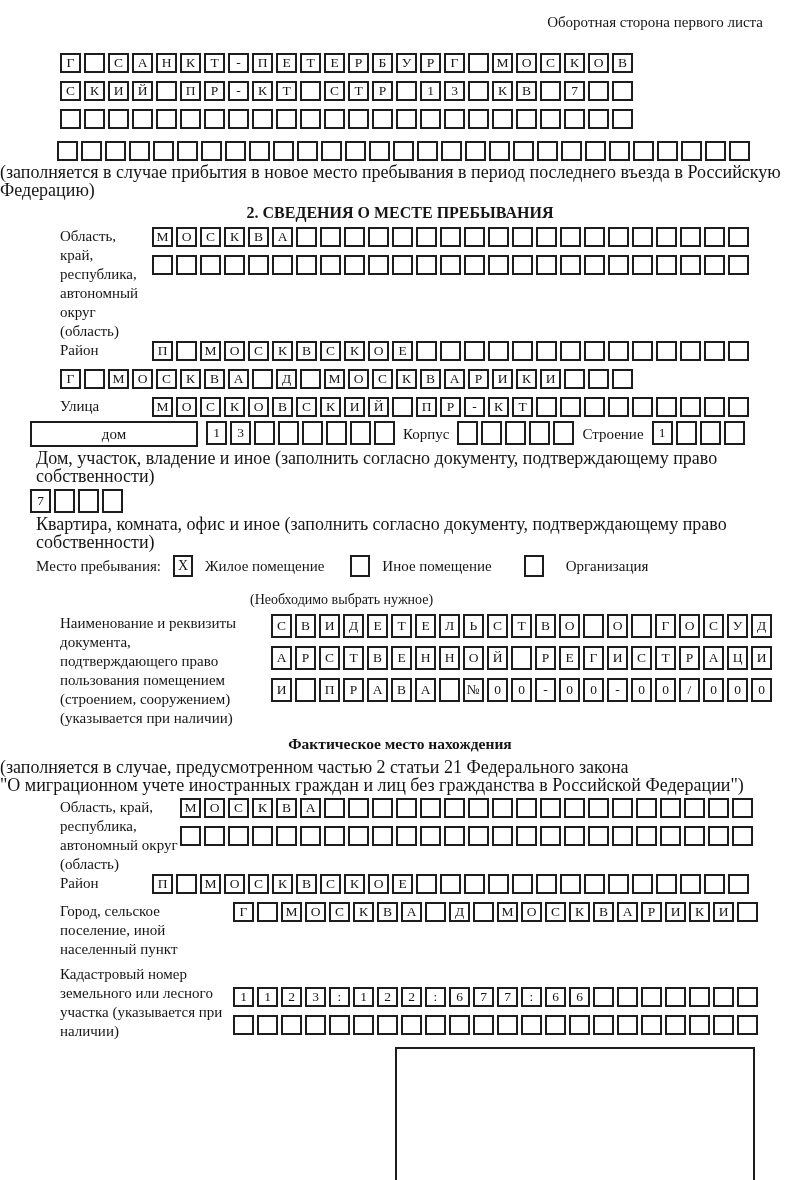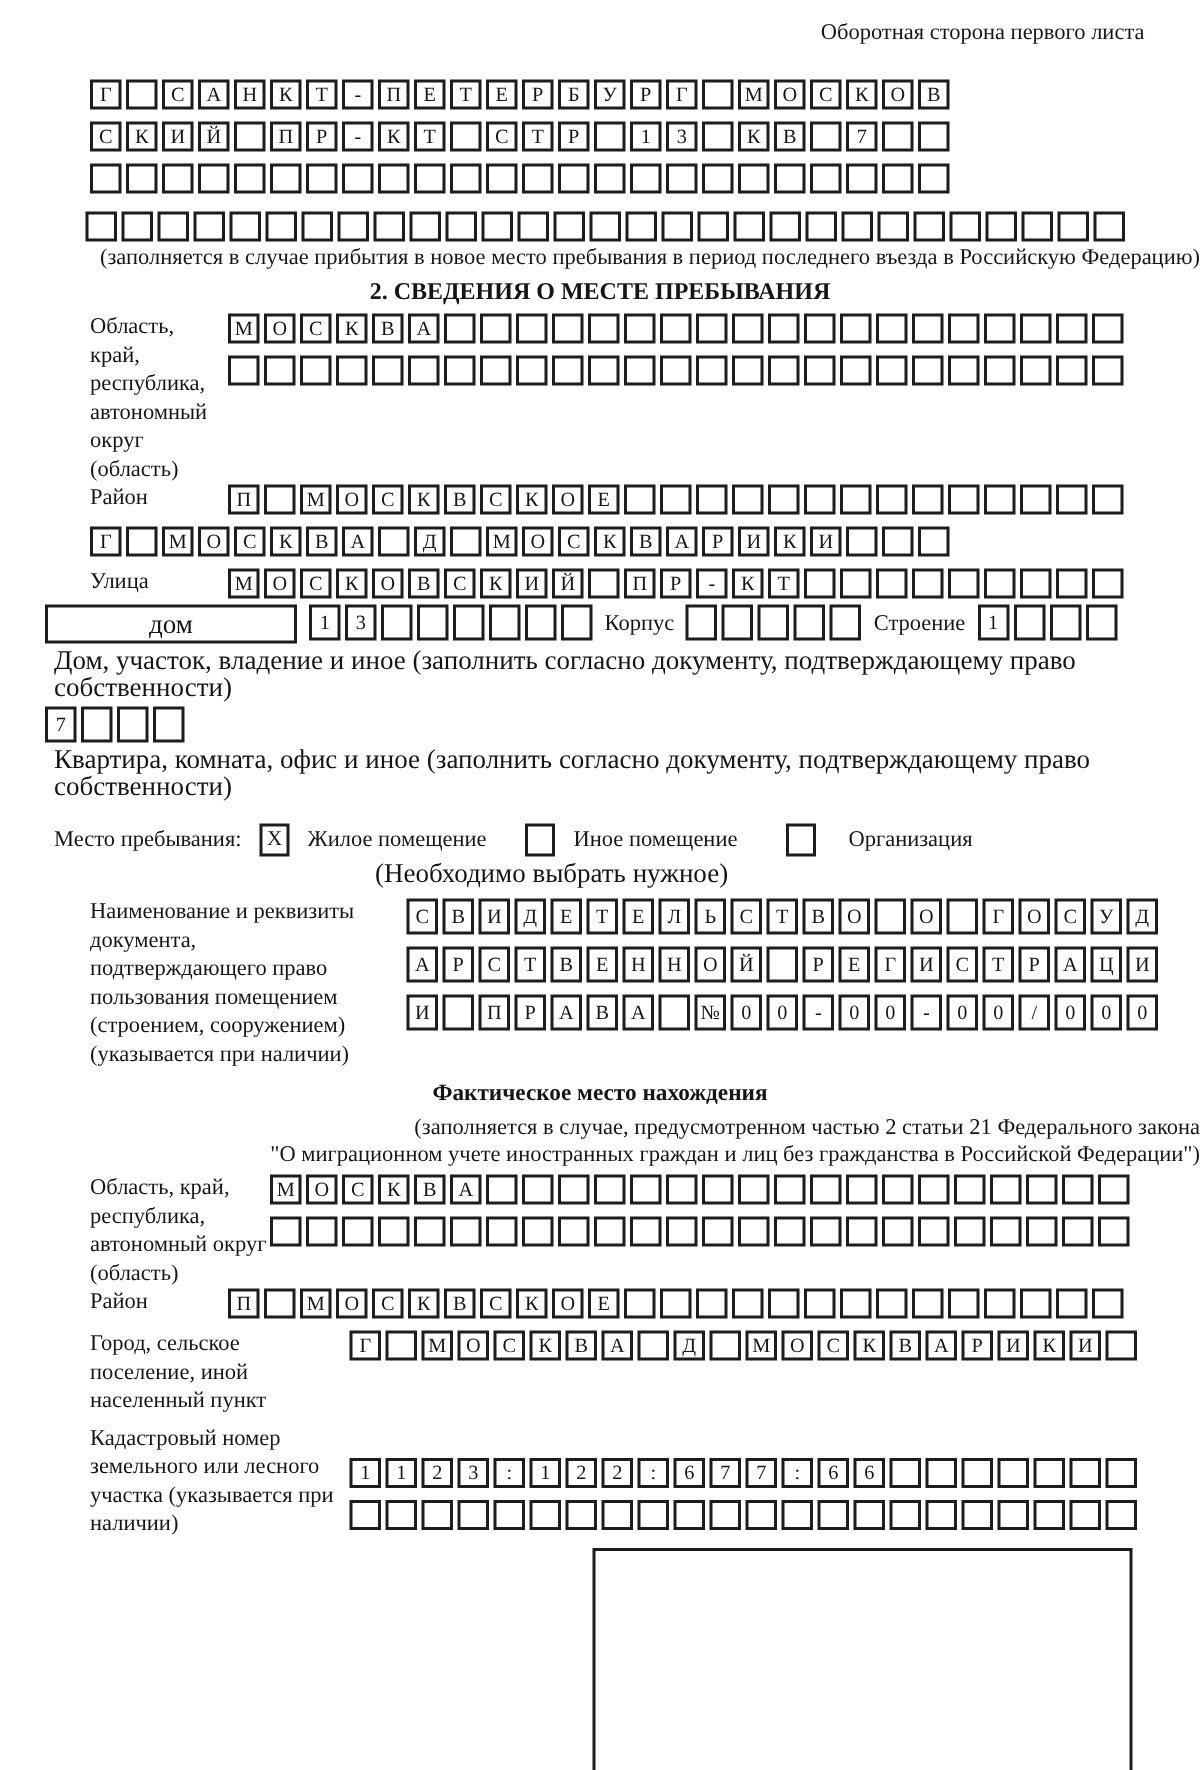--- a/index.html
+++ b/index.html
@@ -14,45 +14,45 @@
   .grids .cellrow { margin-bottom:8px; }
   .cell {
     flex:none; width:21px; height:20px; margin-right:3px;
     border:2px solid #1d1d1d; display:flex; align-items:center; justify-content:center;
     font-size:13.5px; font-family:"Liberation Serif", serif;
   }
   .lg .cell, .cell-lg { height:24px; }
   .addr-wrap { display:flex; margin:22px 0 0 60px; }
   .addr-wrap .label { width:120px; flex:none; }
   .fullrow { margin:4px 0 0 57px; }
-  .note-c { text-align:right; font-size:15px; line-height:18px; margin-top:2px; }
+  .note-c { text-align:left; font-size:18px; line-height:18px; margin-top:2px; }
   .h-main { text-align:center; font-weight:bold; font-size:16px; margin-top:4px; line-height:20px; }
   .h-sub  { text-align:center; font-weight:bold; font-size:15.5px; margin-top:6px; line-height:20px; }
   .frow { display:flex; margin-left:60px; }
   .frow .label { flex:none; }
   .w92  { width:92px; }
   .w120 { width:120px; }
   .w173 { width:173px; }
   .w193 { width:193px; }
   .mt4 { margin-top:4px; }
   .house-row { display:flex; align-items:flex-start; margin:4px 0 0 30px; }
   .fieldbox {
     border:2px solid #1d1d1d; height:26px; display:flex; align-items:center;
-    justify-content:center; font-size:18px; flex:none; margin-right:8px;
+    justify-content:center; font-size:15px; flex:none; margin-right:8px;
   }
   .house-box { width:168px; }
   .apt-box { width:200px; }
   .inline-label { font-size:15px; line-height:26px; margin:0 8px 0 5px; flex:none; }
   .note-l { font-size:18px; line-height:18px; margin:2px 0 0 36px; }
-  .stay-row { display:flex; align-items:center; margin:16px 0 0 36px; font-size:15px;text-align:right; }
+  .stay-row { display:flex; align-items:center; margin:4px 0 0 36px; font-size:15px;text-align:right; }
   .chk {
     flex:none; width:20px; height:22px; border:2px solid #1d1d1d;
     display:flex; align-items:center; justify-content:center; font-size:14px; margin:0 12px;
   }
-  .stay-note { font-size:18px; margin:1px 0 0 250px; }
+  .stay-note { font-size:14px; margin:15px 0 0 250px; }
   .doc-block { display:flex; margin:6px 0 0 60px;gap:18px; }
   .doc-block .label { padding-right:8px; }
   .cap { margin:6px 0 0 392px; width:368px; text-align:center; font-size:14.5px; line-height:18px; }
   .stampbox { margin:4px 0 0 395px; width:360px; height:168px; border:2.5px solid #1d1d1d; }
   .pad-top { margin-top:22px; }
 </style>
 </head>
 <body>
 
 <div class="corner">Оборотная сторона первого листа</div>

